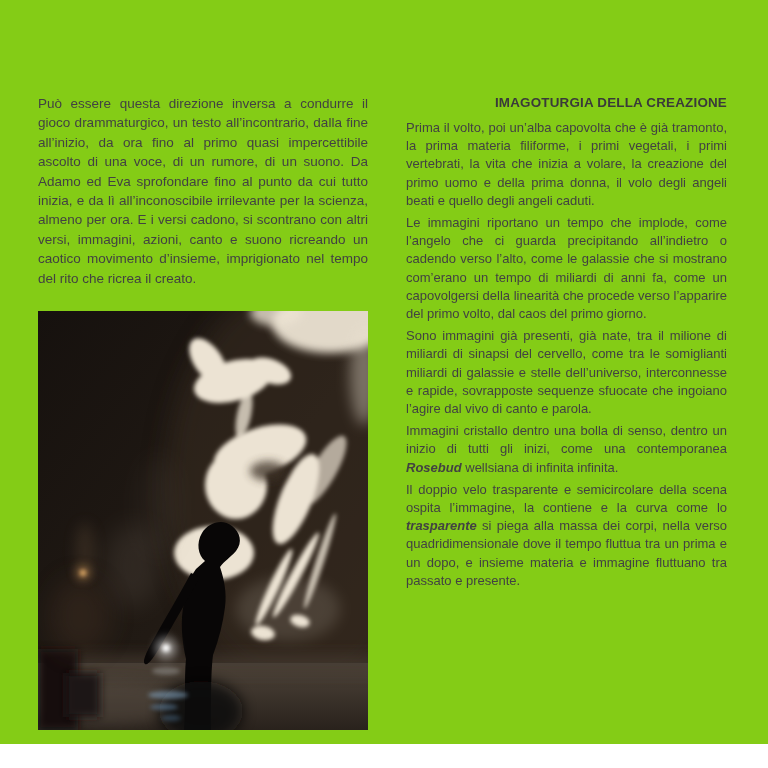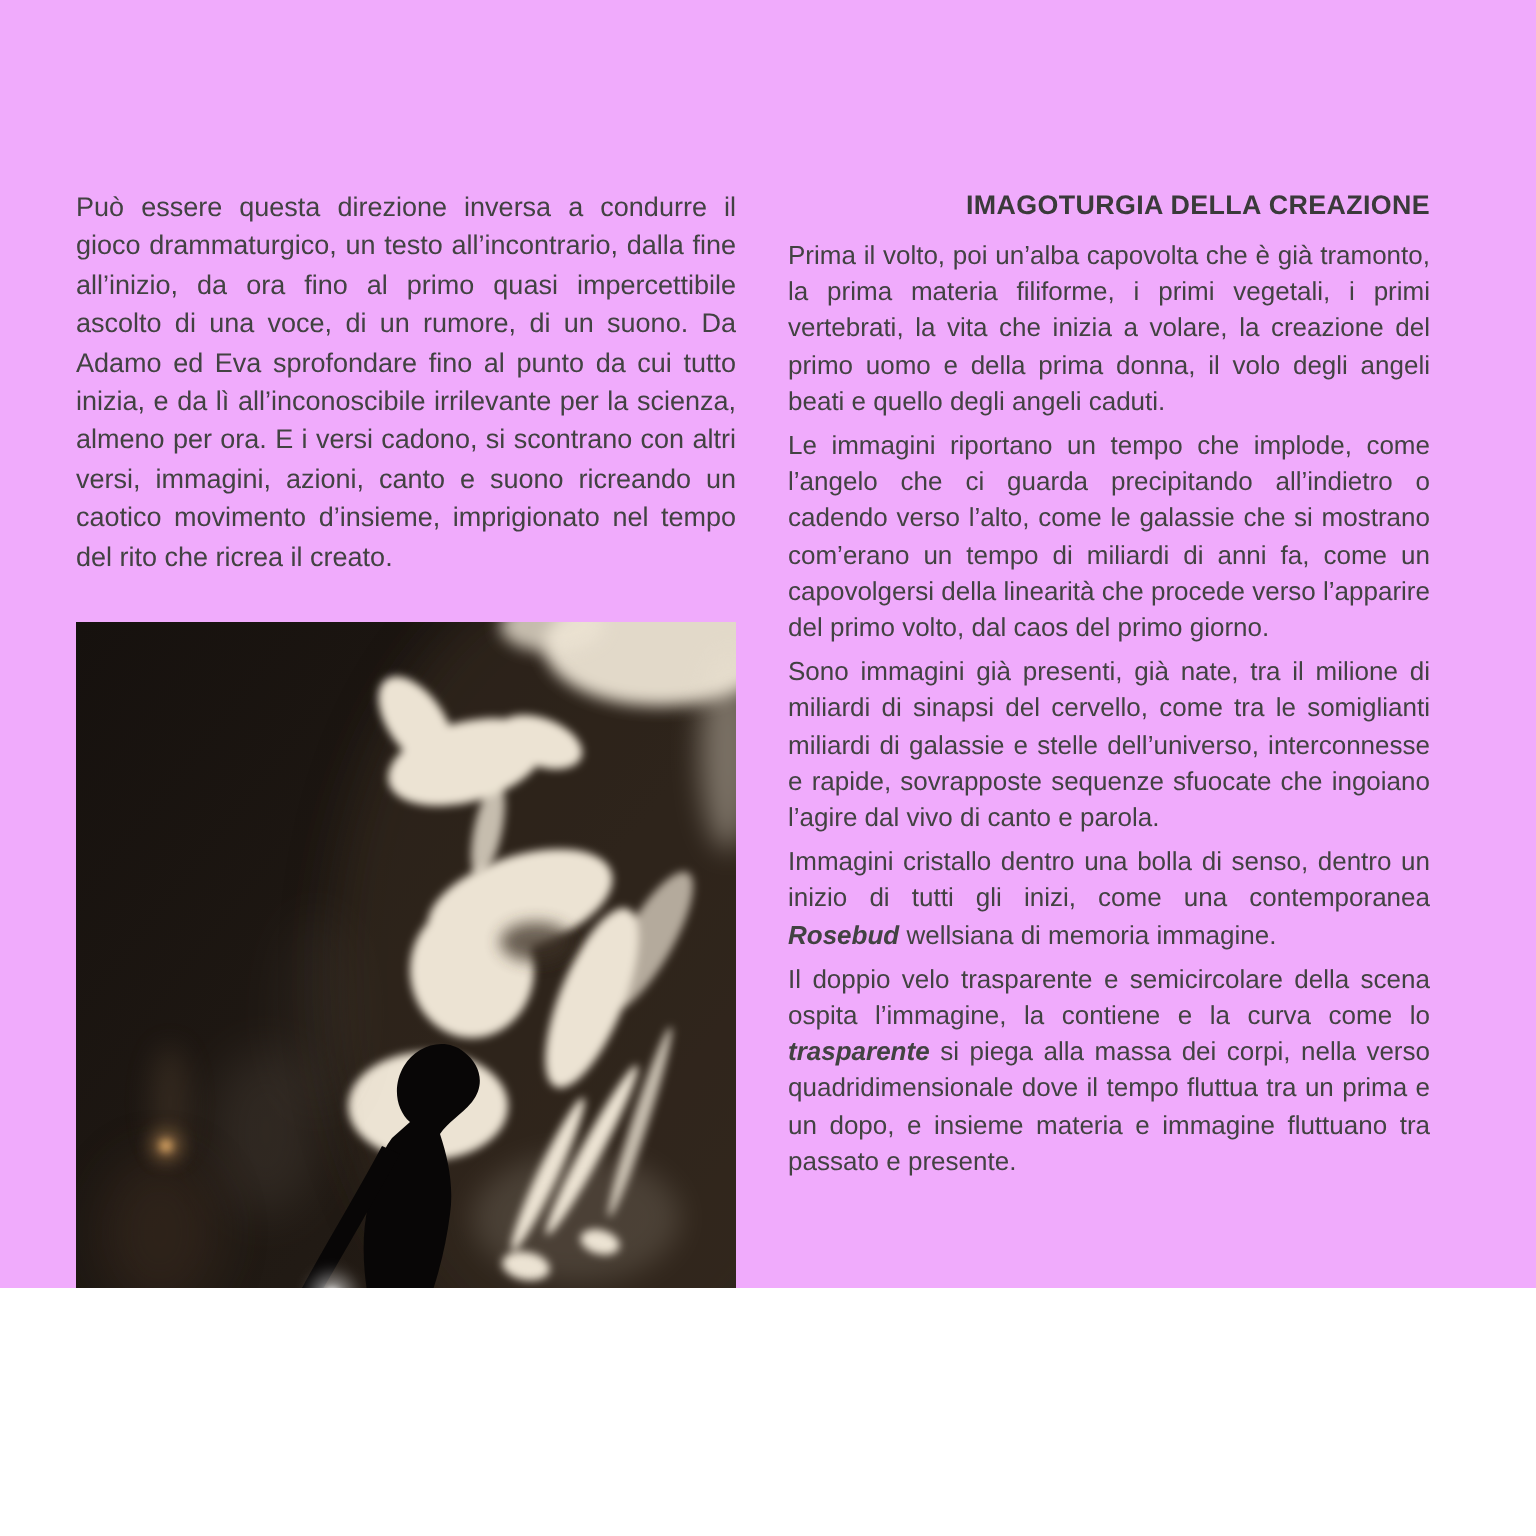--- a/index.html
+++ b/index.html
@@ -1,28 +1,28 @@
 <!DOCTYPE html>
 <html><head>
 <meta charset="utf-8">
 <style>
   html,body{margin:0;padding:0;background:#ffffff;}
   .page{
-    position:relative;width:768px;height:644px;background:#f0abfc;overflow:hidden;
+    position:relative;width:768px;height:744px;background:#84cc16;overflow:hidden;
     font-family:"Liberation Sans","DejaVu Sans",sans-serif;color:#424242;
   }
   .left-paragraph{
     position:absolute;left:38px;top:94px;width:330px;margin:0;
     font-size:13.5px;line-height:19.4px;text-align:justify;color:#424242;
   }
   .photo{
     position:absolute;left:38px;top:311px;width:330px;height:419px;margin:0;
   }
   .photo svg{display:block;width:100%;height:100%;}
-  .right-col{position:absolute;left:394px;top:94px;width:321px;}
+  .right-col{position:absolute;left:406px;top:94px;width:321px;}
   .heading{
     margin:0 0 7px 0;font-size:13.4px;font-weight:700;line-height:18px;
     letter-spacing:0.2px;color:#3a3a3a;text-align:right;
   }
   .right-col p{
     margin:0 0 4px 0;font-size:13px;line-height:18.2px;
     text-align:justify;color:#424242;
   }
   .right-col p i{font-style:italic;font-weight:bold;}
 </style>
@@ -136,17 +136,17 @@
       </g>
     </svg>
   </figure>
 
   <div class="right-col">
     <h1 class="heading">IMAGOTURGIA DELLA CREAZIONE</h1>
 
     <p>Prima il volto, poi un’alba capovolta che è già tramonto, la prima materia filiforme, i primi vegetali, i primi vertebrati, la vita che inizia a volare, la creazione del primo uomo e della prima donna, il volo degli angeli beati e quello degli angeli caduti.</p>
     <p>Le immagini riportano un tempo che implode, come l’angelo che ci guarda precipitando all’indietro o cadendo verso l’alto, come le galassie che si mostrano com’erano un tempo di miliardi di anni fa, come un capovolgersi della linearità che procede verso l’apparire del primo volto, dal caos del primo giorno.</p>
     <p>Sono immagini già presenti, già nate, tra il milione di miliardi di sinapsi del cervello, come tra le somiglianti miliardi di galassie e stelle dell’universo, interconnesse e rapide, sovrapposte sequenze sfuocate che ingoiano l’agire dal vivo di canto e parola.</p>
-    <p><span>Immagini cristallo dentro una bolla di senso, dentro un inizio di tutti gli inizi, come una contemporanea </span><i>Rosebud</i><span> wellsiana di memoria immagine.</span></p>
+    <p><span>Immagini cristallo dentro una bolla di senso, dentro un inizio di tutti gli inizi, come una contemporanea </span><i>Rosebud</i><span> wellsiana di infinita infinita.</span></p>
     <p><span>Il doppio velo trasparente e semicircolare della scena ospita l’immagine, la contiene e la curva come lo </span><i>trasparente</i><span> si piega alla massa dei corpi, nella verso quadridimensionale dove il tempo fluttua tra un prima e un dopo, e insieme materia e immagine fluttuano tra passato e presente.</span></p>
   </div>
 
 </div>
 
 </body></html>

